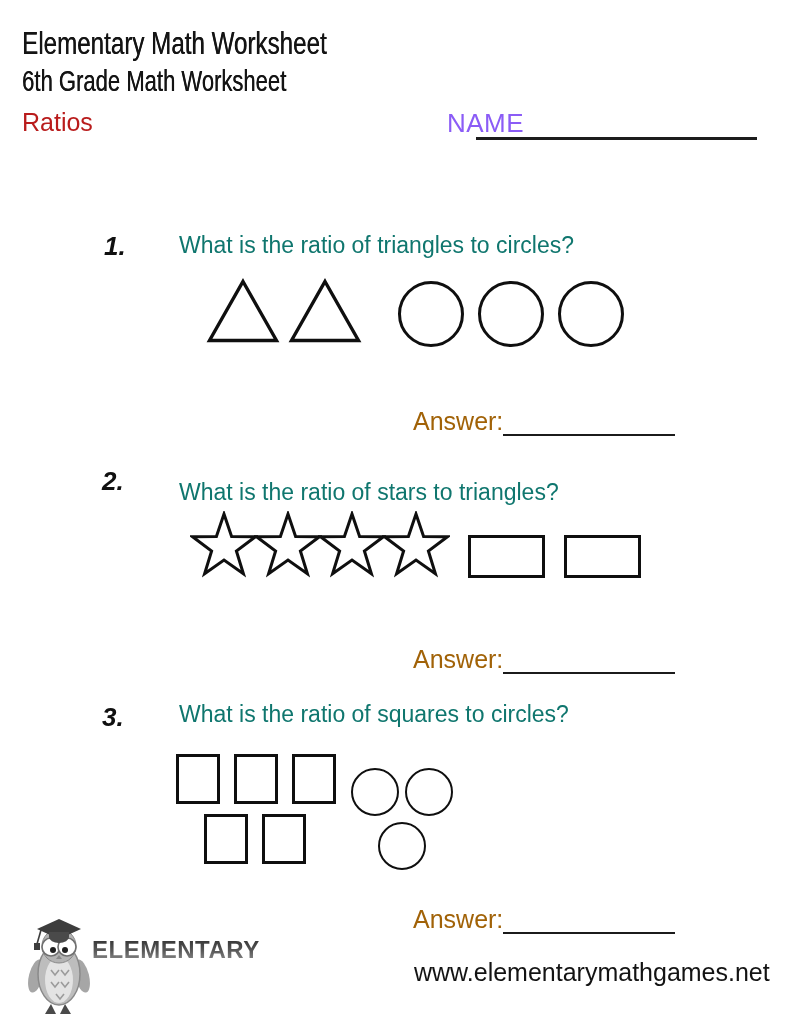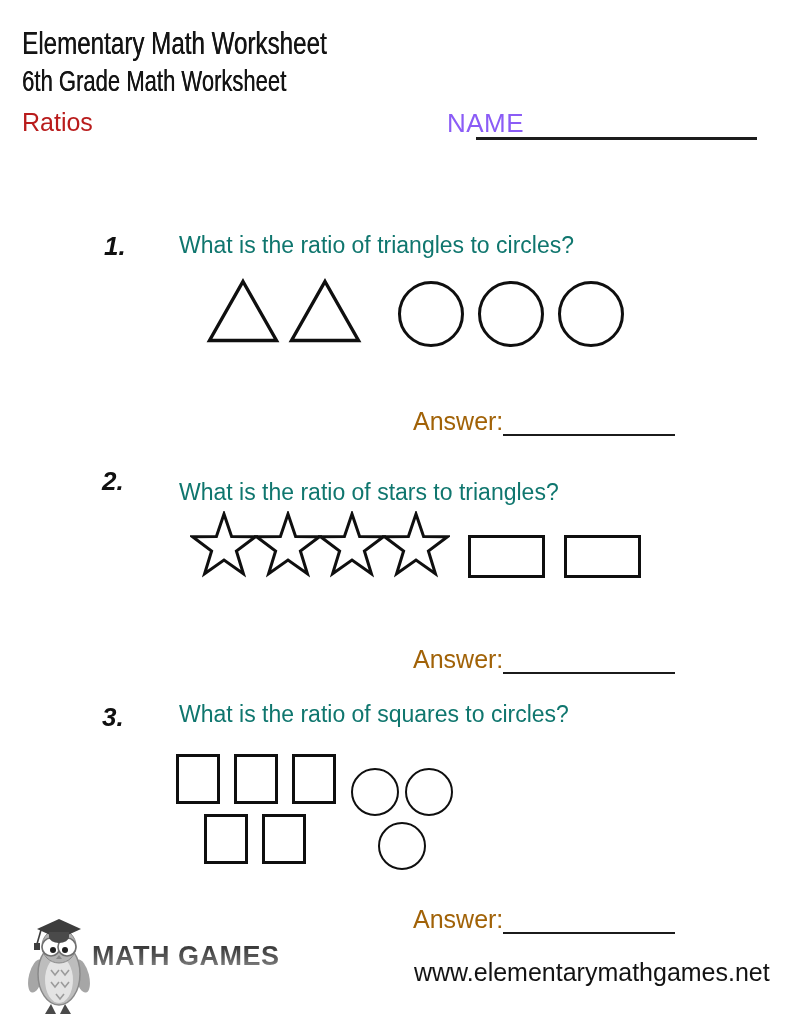--- a/index.html
+++ b/index.html
@@ -202,16 +202,16 @@
     <circle cx="39" cy="31" r="9" fill="#ffffff" stroke="#6f6f6f" stroke-width="1.6"></circle>
     <circle cx="25" cy="34" r="3" fill="#1f1f1f"></circle>
     <circle cx="37" cy="34" r="3" fill="#1f1f1f"></circle>
     <polygon points="31,39 28,43 34,43" fill="#8a8a8a"></polygon>
     <polygon points="31,3 53,13 31,23 9,13" fill="#3d3d3d"></polygon>
     <path d="M21 16 v5 a10 6 0 0 0 20 0 v-5 z" fill="#4a4a4a"></path>
     <line x1="13" y1="14" x2="9" y2="28" stroke="#3d3d3d" stroke-width="1.6"></line>
     <rect x="6" y="27" width="6" height="7" fill="#3d3d3d"></rect>
   </svg>
   <div class="abs logo-text">
-    <div class="logo-line2">MATH GAMES</div>
+    <div class="logo-line1">ELEMENTARY</div>
   </div>
   <div class="abs site-url">www.elementarymathgames.net</div>
 </div>
 
 </body></html>

